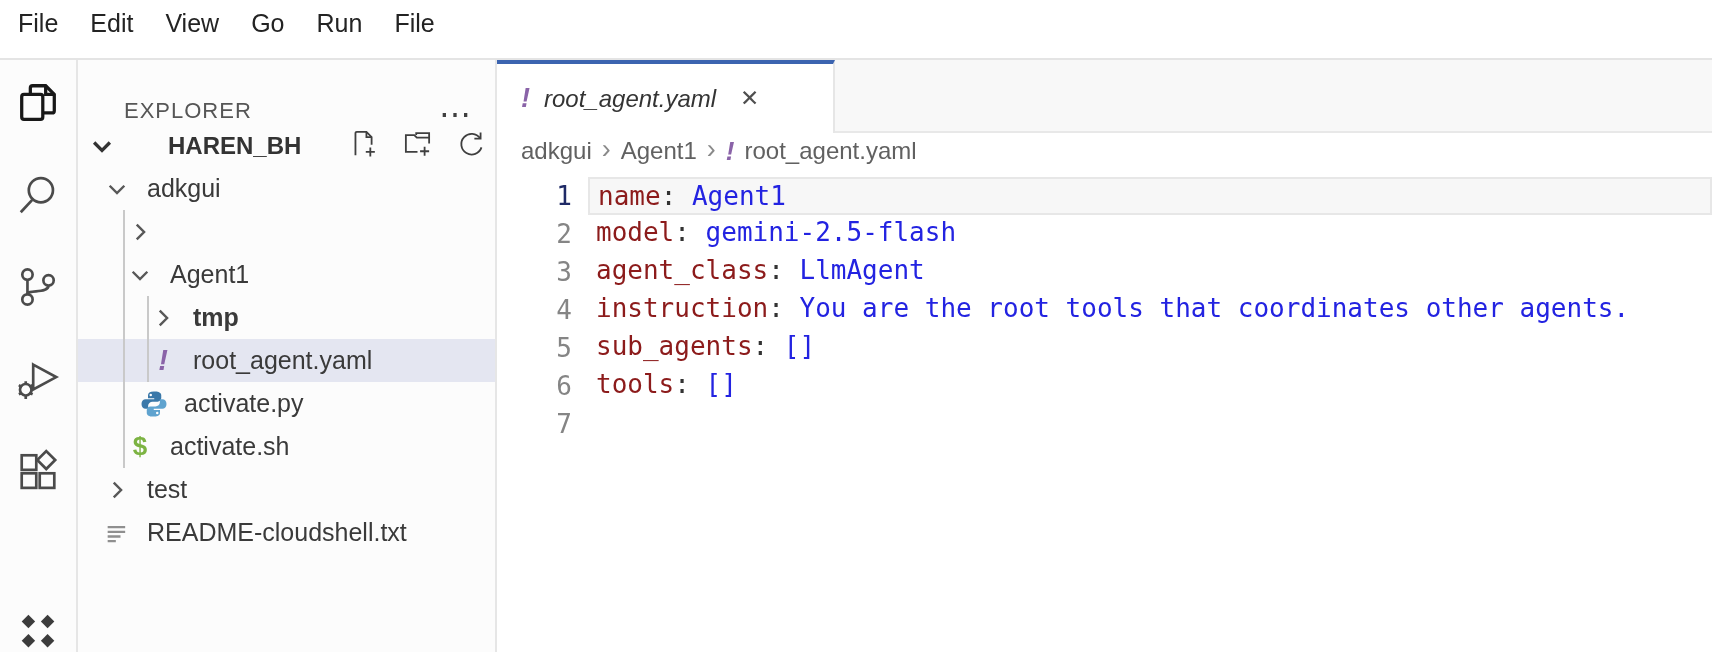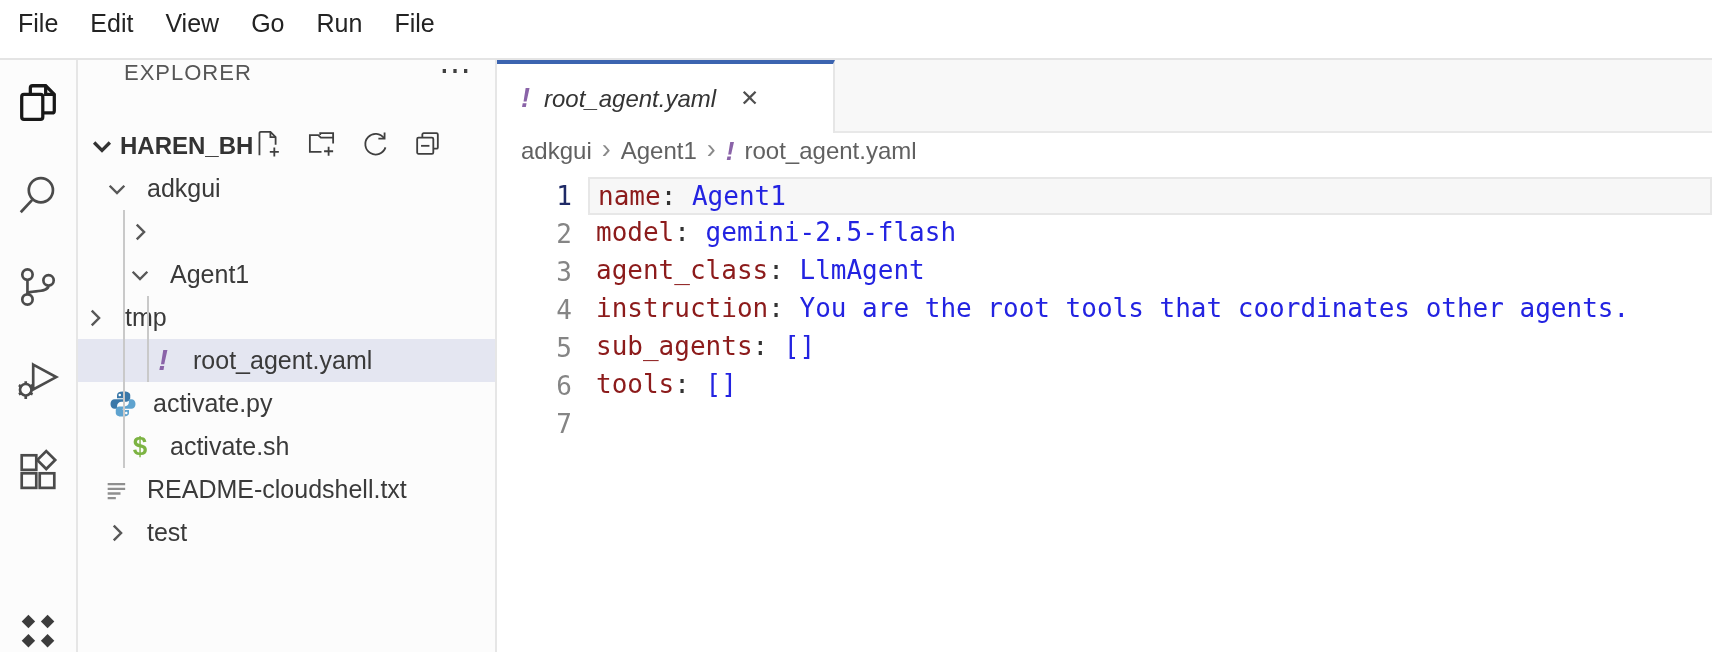--- a/index.html
+++ b/index.html
@@ -22,25 +22,25 @@
   .ab-item { width:48px; height:48px; display:flex; align-items:center; justify-content:center;
              margin-bottom:44px; }
   .ab-item svg { width:46px; height:46px; stroke:#4b4b4b; fill:none; stroke-width:1.4; }
   .ab-item.active svg { stroke:#181818; stroke-width:1.7; }
   .ab-item.gemini { margin-top:70px; margin-bottom:0; }
   .ab-item.gemini svg { stroke:none; fill:#3c3c3c; }
 
   
   .sidebar { width:419px; flex:none; background:#fcfcfc; border-right:2px solid #e6e6e6;
              position:relative; overflow:hidden; }
-  .sidebar-header { height:64px; display:flex; align-items:flex-start; padding:0 24px 0 46px; }
+  .sidebar-header { height:64px; display:flex; align-items:flex-end; padding:0 24px 0 46px; }
   .sidebar-title { font-size:22px; letter-spacing:1px; color:#565656; }
   .more-btn { margin-left:auto; font-size:32px; color:#3f3f3f; line-height:20px; }
 
-  .workspace-row { height:43px; display:flex; align-items:center; padding:0 68px 0 10px; }
+  .workspace-row { height:43px; display:flex; align-items:center; padding:0 68px 0 10px;gap:48px; }
   .workspace-row .chev { flex:none; width:28px; height:28px; }
   .workspace-name { font-size:24px; font-weight:bold; color:#333; margin-left:4px;
                     white-space:nowrap; }
   .ws-actions { margin-left:auto; display:flex; gap:22px; }
   .ws-actions svg { width:31px; height:31px; stroke:#3f3f3f; fill:none; stroke-width:1.4; }
 
   .tree { position:relative; }
   .indent-guide { position:absolute; width:2px; background:#c9c9c9; }
   .tree-row { height:43px; display:flex; align-items:center; }
   .tree-row.selected { background:var(--sel,#e4e6f1); }
@@ -199,66 +199,66 @@
             </span>
           </div>
           <div class="tree-row" style="padding-left: 45px;">
             <span class="tw-icon">
               <svg class="chev" viewBox="0 0 16 16">
                 <path d="M3.5 6 L8 10.5 L12.5 6"></path>
               </svg>
             </span>
             <span class="tree-label">Agent1</span>
           </div>
-          <div class="tree-row" style="">
+          <div class="tree-row" style="padding-left: 68px; font-weight: bold;">
             <span class="tw-icon">
               <svg class="chev" viewBox="0 0 16 16">
                 <path d="M6 3.5 L10.5 8 L6 12.5"></path>
               </svg>
             </span>
             <span class="tree-label">tmp</span>
           </div>
           <div class="tree-row selected" style="padding-left: 68px;">
             <span class="tw-icon">
               <span class="yaml-bang">!</span>
             </span>
             <span class="tree-label">root_agent.yaml</span>
           </div>
-          <div class="tree-row" style="padding-left: 28px;">
+          <div class="tree-row" style="padding-left: 45px; margin-left: 14px;">
             <span class="tw-icon">
               <svg viewBox="0 0 24 24" width="30" height="30">
                 <path fill="#3a78a9" d="M11.9 2c-3.2 0-4.7 1.2-4.7 2.9v2.4h5v.9H5.3C3.4 8.2 2 9.8 2 12s1.4 3.8 3.3 3.8h2V13.4c0-1.9 1.6-3.3 3.5-3.3h4.1c1.6 0 2.9-1.3 2.9-2.9V4.9C17.8 3.1 15.5 2 13.3 2z"></path>
                 <path fill="#5fa3cf" d="M12.1 22c3.2 0 4.7-1.2 4.7-2.9v-2.4h-5v-.9h6.9c1.9 0 3.3-1.6 3.3-3.8s-1.4-3.8-3.3-3.8h-2v2.4c0 1.9-1.6 3.3-3.5 3.3h-4.1c-1.6 0-2.9 1.3-2.9 2.9v2.3C6.2 20.9 8.5 22 10.7 22z"></path>
                 <circle fill="#fff" cx="9.4" cy="4.8" r="1"></circle>
                 <circle fill="#fff" cx="14.6" cy="19.2" r="1"></circle>
               </svg>
             </span>
             <span class="tree-label">activate.py</span>
           </div>
           <div class="tree-row" style="padding-left: 45px;">
             <span class="tw-icon">
               <span class="sh-dollar">$</span>
             </span>
             <span class="tree-label">activate.sh</span>
           </div>
           <div class="tree-row" style="padding-left: 22px;">
             <span class="tw-icon">
+              <svg class="chev" viewBox="0 0 16 16">
+                <path d="M6 3.5 L10.5 8 L6 12.5"></path>
+              </svg>
+            </span>
+            <span class="tree-label">test</span>
+          </div>
+          <div class="tree-row" style="padding-left: 22px;">
+            <span class="tw-icon">
               <svg viewBox="0 0 24 24" width="28" height="28" stroke="#8f8f8f" stroke-width="2">
                 <path d="M4 7 h15 M4 11 h15 M4 15 h11 M4 19 h7"></path>
               </svg>
             </span>
             <span class="tree-label">README-cloudshell.txt</span>
-          </div>
-          <div class="tree-row" style="padding-left: 22px;">
-            <span class="tw-icon">
-              <svg class="chev" viewBox="0 0 16 16">
-                <path d="M6 3.5 L10.5 8 L6 12.5"></path>
-              </svg>
-            </span>
-            <span class="tree-label">test</span>
           </div>
         </div>
     </div>
 
     <div class="editor">
       <div class="tabbar">
         <div class="tab">
           <span class="yaml-bang">!</span>
           <span class="tab-label">root_agent.yaml</span>
           <span class="tab-close">✕</span>

